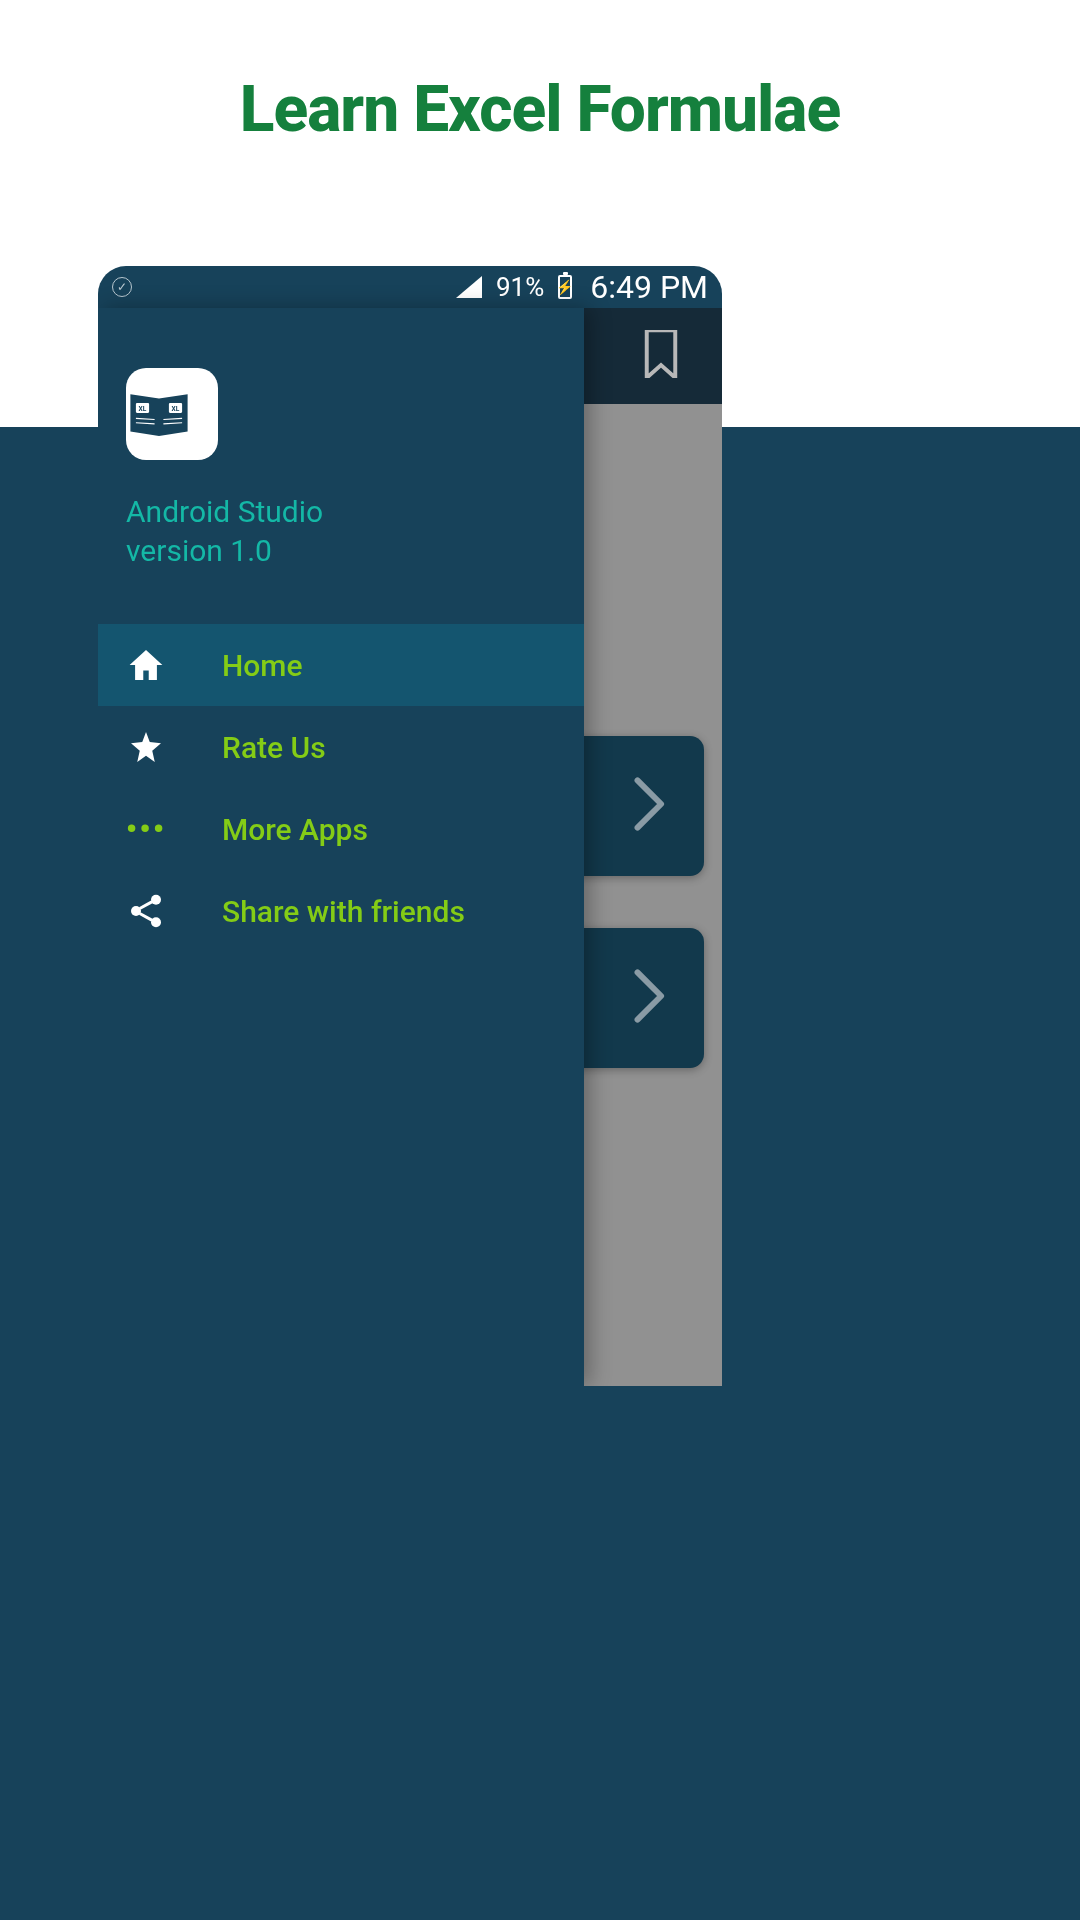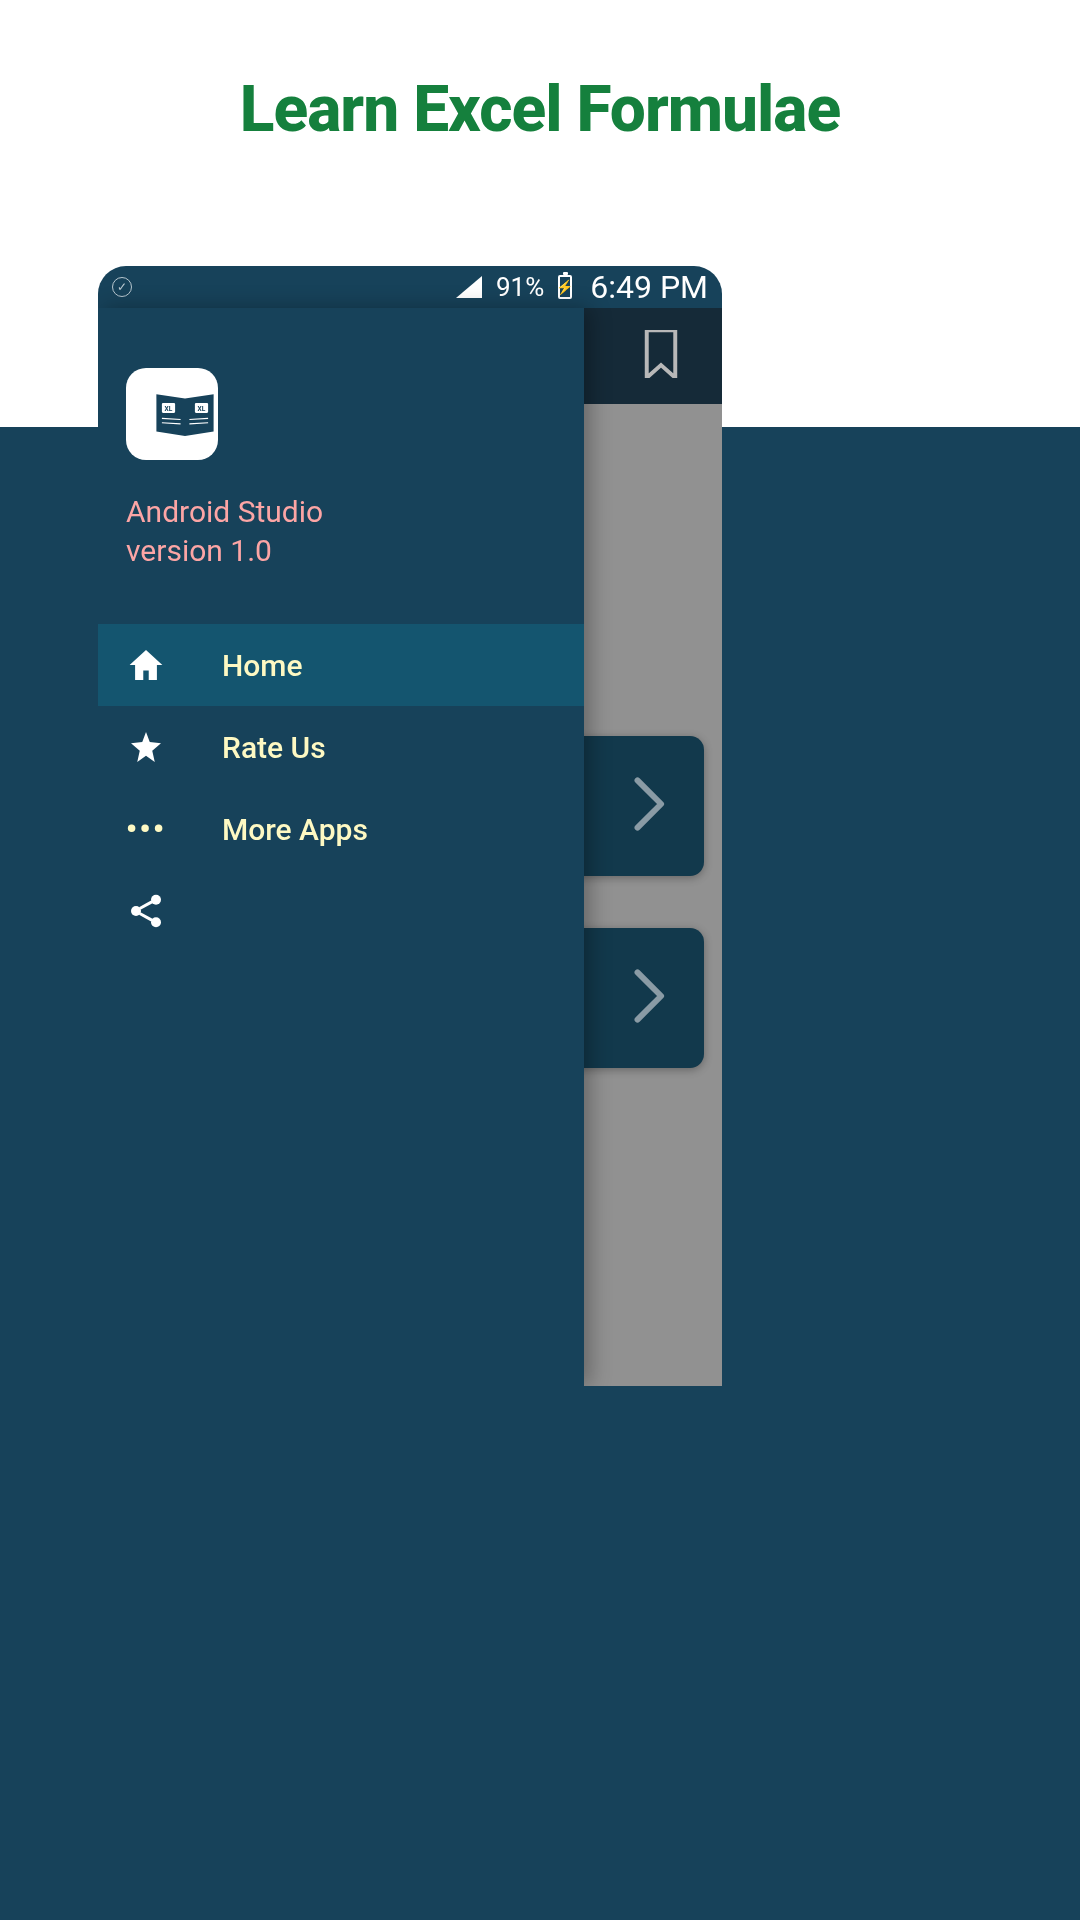--- a/index.html
+++ b/index.html
@@ -171,42 +171,42 @@
     .drawer-header {
       padding: 60px 28px 42px 28px;
     }
     .app-icon {
       width: 92px;
       height: 92px;
       background: #ffffff;
       border-radius: 20px;
       display: flex;
       align-items: center;
-      justify-content: flex-end;
+      justify-content: flex-start;
     }
     .app-icon svg {
       width: 66px;
       height: 54px;
     }
     .app-name {
-      color: #fca5a5;
+      color: #14b8a6;
       font-size: 30px;
       font-weight: 400;
       margin-top: 32px;
       line-height: 1.3;
     }
     .drawer-menu {
       margin-top: 12px;
     }
     .drawer-item {
       height: 82px;
       display: flex;
       align-items: center;
       padding-left: 30px;
-      color: #fef9c3;
+      color: #84cc16;
     }
     .drawer-item.active {
       background: #14556f;
     }
     .drawer-icon {
       width: 36px;
       display: flex;
       align-items: center;
       justify-content: center;
     }
@@ -322,17 +322,18 @@
         <div class="drawer-item">
           <span class="drawer-icon">
             <svg width="30" height="34" viewBox="0 0 24 26">
               <circle cx="20" cy="4" r="4"></circle>
               <circle cx="4" cy="13" r="4"></circle>
               <circle cx="20" cy="22" r="4"></circle>
               <line x1="7" y1="11" x2="17" y2="5.5" stroke="#ffffff" stroke-width="2.5"></line>
               <line x1="7" y1="15" x2="17" y2="20.5" stroke="#ffffff" stroke-width="2.5"></line>
             </svg>
           </span>
+          <span class="drawer-label">Share with friends</span>
         </div>
       </div>
     </div>
   </div>
 </div>
 
 </body></html>

